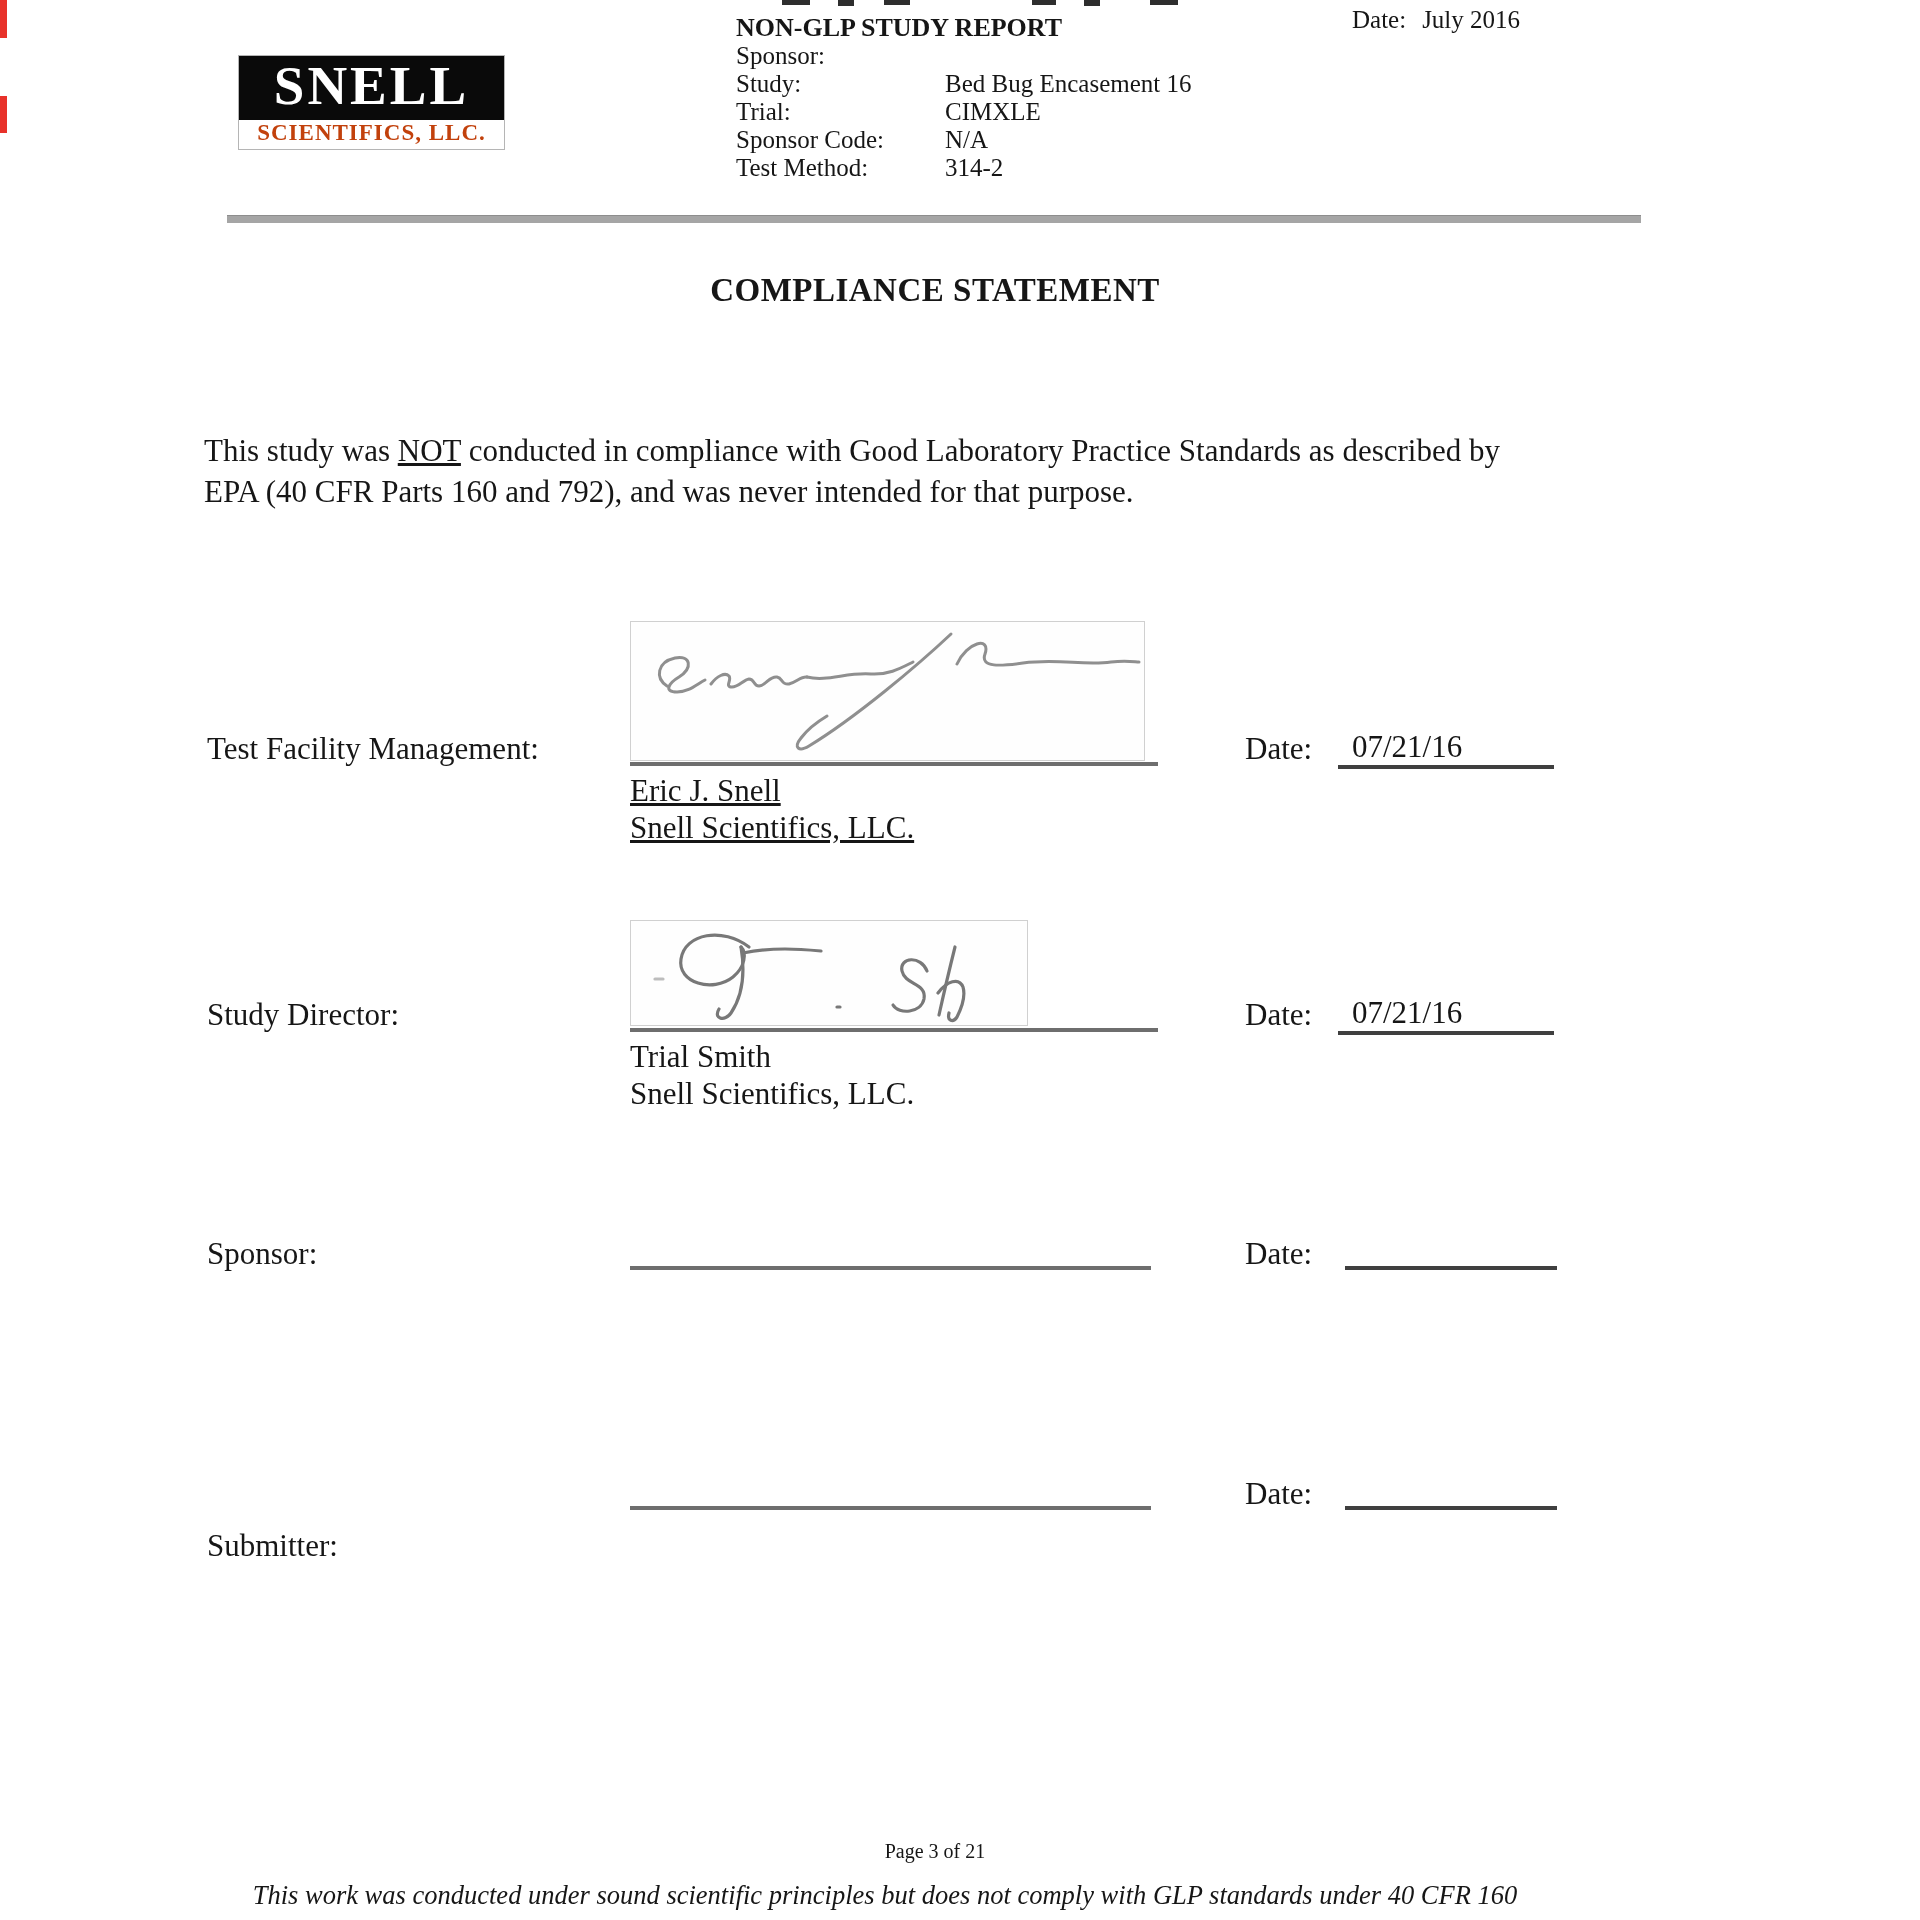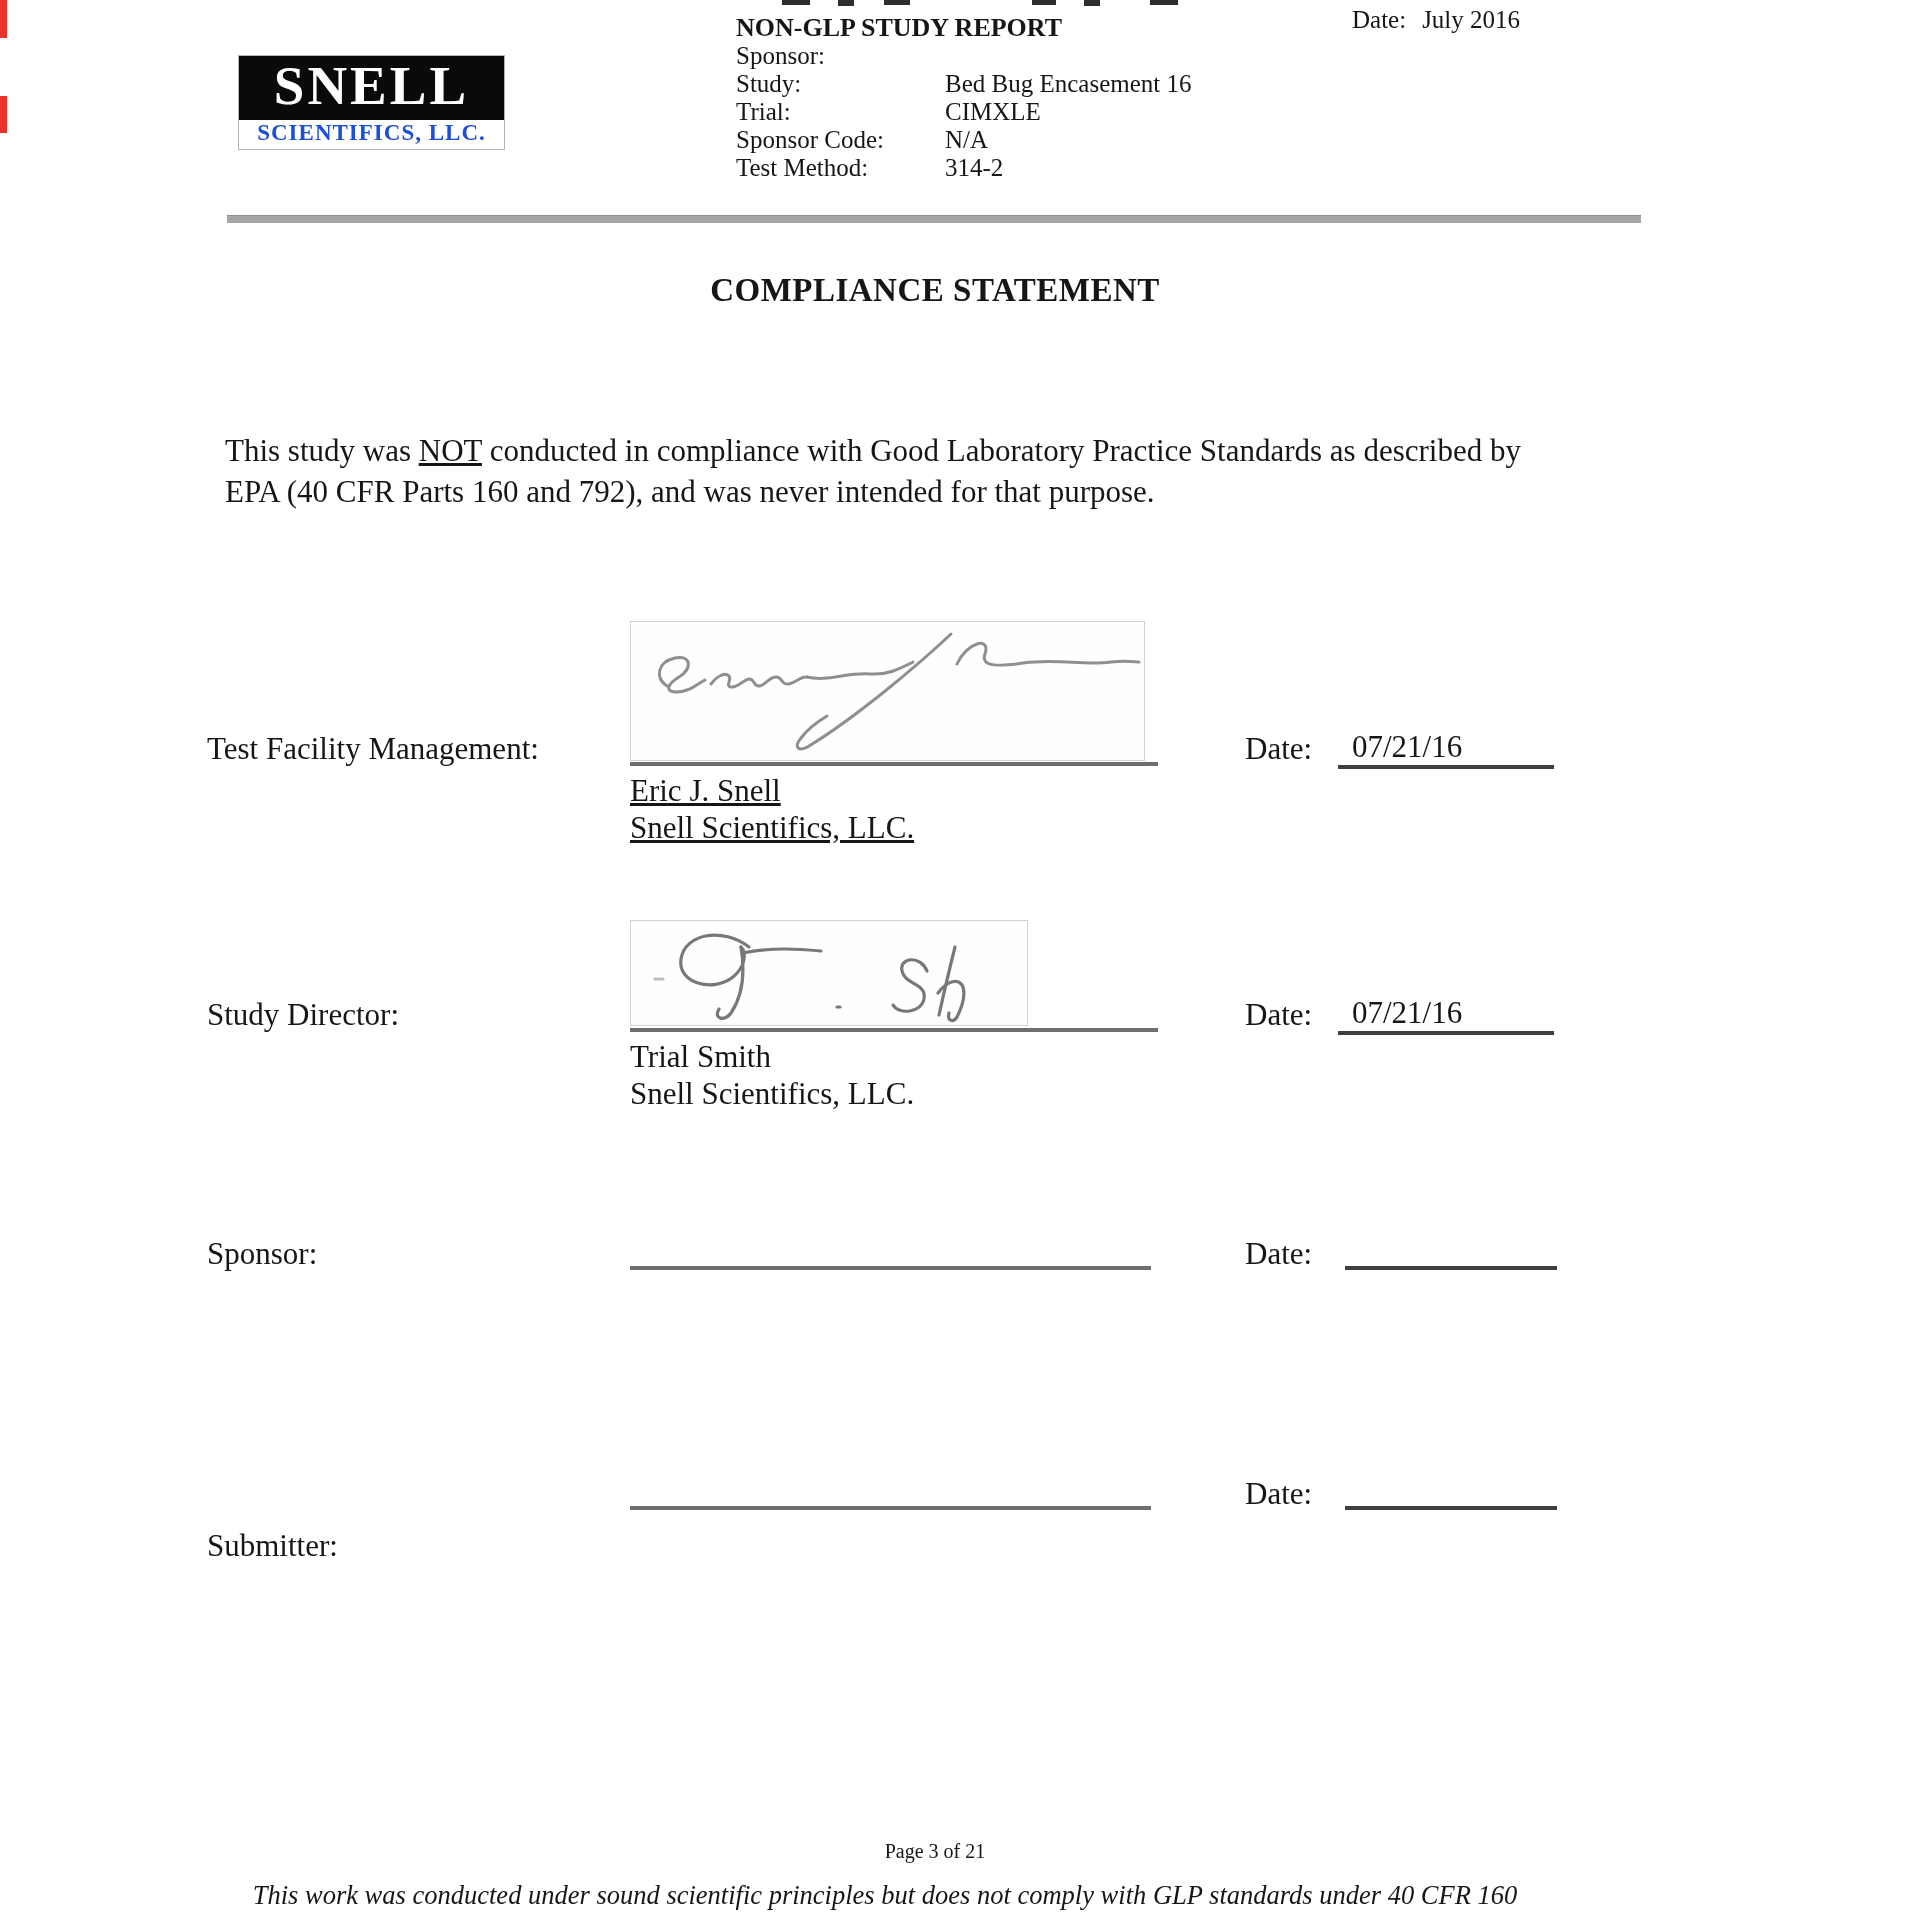--- a/index.html
+++ b/index.html
@@ -7,33 +7,33 @@
         font-family:"Liberation Serif","DejaVu Serif",serif;color:#161616;}
   .abs{position:absolute;}
   
   .edge-mark{position:absolute;left:0;width:7px;background:#e8322a;}
   .top-frag{position:absolute;top:0;height:5px;background:#2e2e2e;}
   
   .logo{left:238px;top:55px;width:267px;height:95px;border:1px solid #b5b5b5;background:#fff;
         box-sizing:border-box;text-align:center;}
   .logo-black{height:64px;background:#0a0a0a;color:#ffffff;font-weight:bold;
               font-size:55px;line-height:60px;letter-spacing:3px;}
-  .logo-sub{height:36px;color:#1d4ed8;font-size:23px;line-height:26px;letter-spacing:1px;font-weight:bold;}
+  .logo-sub{height:36px;color:#c2410c;font-size:23px;line-height:26px;letter-spacing:1px;font-weight:bold;}
   
   .hdr{left:736px;top:14px;font-size:25px;line-height:28px;}
   .hdr-row{display:flex;}
   .hdr-label{width:209px;}
   .hdr-title{font-weight:bold;font-size:26px;}
   .hdr-date{left:1352px;top:6px;font-size:25px;}
   .hdr-date .gap{display:inline-block;width:16px;}
   .rule{left:227px;top:215px;width:1414px;height:7px;background:#a5a5a5;border-top:1px solid #8d8d8d;}
   
   .sec-title{left:207px;top:272px;width:1456px;text-align:center;font-weight:bold;
              font-size:33px;letter-spacing:0.5px;}
-  .body-par{left:225px;top:430px;width:1480px;font-size:31px;line-height:41px;}
+  .body-par{left:204px;top:430px;width:1480px;font-size:31px;line-height:41px;}
   .u{text-decoration:underline;}
   
   .role{font-size:31px;}
   .sigline{height:4px;background:#6e6e6e;}
   .dateline{height:4px;background:#3f3f3f;}
   .sigbox{background:#fefefe;border:1px solid #d0d0d0;box-sizing:border-box;}
   .name-block{font-size:31px;line-height:37px;}
   .dateval{font-size:31px;}
   
   .page-num{left:207px;top:1840px;width:1456px;text-align:center;font-size:20px;}

